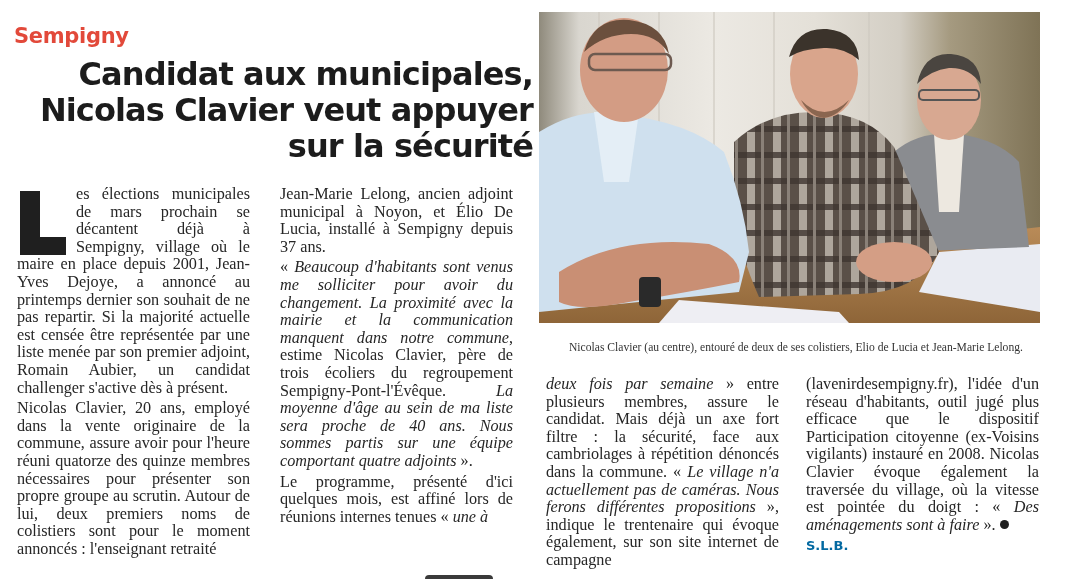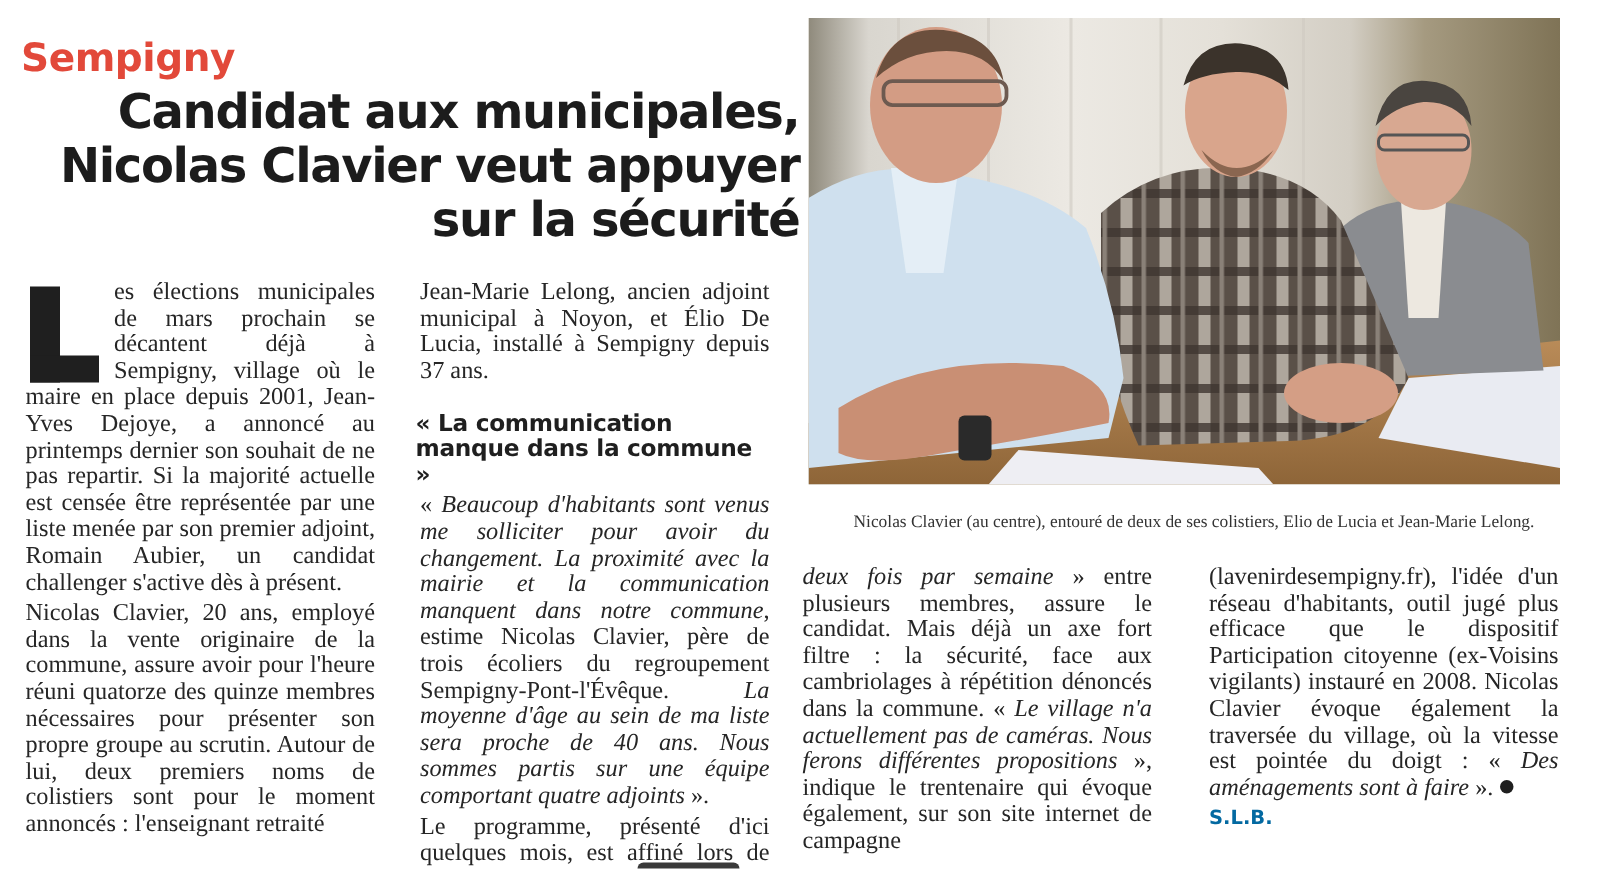--- a/index.html
+++ b/index.html
@@ -14,21 +14,21 @@
       overflow: hidden;
       font-family: "DejaVu Serif", "Liberation Serif", serif;
       color: #222;
     }
     .kicker {
       position: absolute;
       left: 14px;
       top: 24px;
       font-family: "DejaVu Sans", "Liberation Sans", sans-serif;
       font-weight: bold;
-      font-size: 26px;
+      font-size: 21px;
       letter-spacing: -0.3px;
       color: #e2493a;
     }
     .headline {
       position: absolute;
       left: 13px;
       top: 56px;
       width: 520px;
       margin: 0;
       font-family: "DejaVu Sans", "Liberation Sans", sans-serif;
@@ -45,21 +45,21 @@
       font-family: "Liberation Serif", "DejaVu Serif", serif;
       font-size: 16.2px;
       line-height: 17.6px;
       text-align: justify;
       color: #262626;
       hyphens: manual;
     }
     .col p { margin: 3px; }
     .col1 { left: 14px; top: 183px; }
     .col2 { left: 277px; top: 183px; }
-    .col3 { left: 532px; top: 373px; }
+    .col3 { left: 543px; top: 373px; }
     .col4 { left: 803px; top: 373px; }
     .dropcap {
       float: left;
       width: 46px;
       height: 64px;
       margin: 5px 10px 0 3px;
       position: relative;
     }
     .dropcap .bar-v {
       position: absolute; left: 0; top: 0; width: 20px; height: 64px; background: #1f1f1f;
@@ -135,21 +135,20 @@
       <span class="bar-v"></span>
         <span class="bar-h"></span>
 
     </span><span>es élections municipales de mars prochain se décantent déjà à Sempigny, village où le maire en place depuis 2001, Jean-Yves Dejoye, a annoncé au printemps dernier son souhait de ne pas repartir. Si la majorité actuelle est censée être représentée par une liste menée par son premier adjoint, Romain Aubier, un candidat challenger s'active dès à présent.</span>
   </p>
   <p>Nicolas Clavier, 20 ans, employé dans la vente originaire de la commune, assure avoir pour l'heure réuni quatorze des quinze membres nécessaires pour présenter son propre groupe au scrutin. Autour de lui, deux premiers noms de colistiers sont pour le moment annoncés : l'enseignant retraité</p>
 </div>
 
 <div class="col col2">
   <p>Jean-Marie Lelong, ancien adjoint municipal à Noyon, et Élio De Lucia, installé à Sempigny depuis 37 ans.</p>
-  <p class="subhead">« La communication manque dans la commune »</p>
   <p><span>« </span><em>Beaucoup d'habitants sont venus me solliciter pour avoir du changement. La proximité avec la mairie et la communication manquent dans notre commune</em><span>, estime Nicolas Clavier, père de trois écoliers du regroupement Sempigny-Pont-l'Évêque. </span><em>La moyenne d'âge au sein de ma liste sera proche de 40 ans. Nous sommes partis sur une équipe comportant quatre adjoints</em><span> ».</span></p>
   <p><span>Le programme, présenté d'ici quelques mois, est affiné lors de réunions internes tenues « </span><em>une à</em></p>
 </div>
 
 <div class="photo">
   <svg width="501" height="311" viewBox="0 0 501 311" xmlns="http://www.w3.org/2000/svg">
     <defs>
       <linearGradient id="curtain" x1="0" y1="0" x2="1" y2="0">
         <stop offset="0" stop-color="#8f8a7c"></stop>
         <stop offset="0.08" stop-color="#d9d6cf"></stop>

